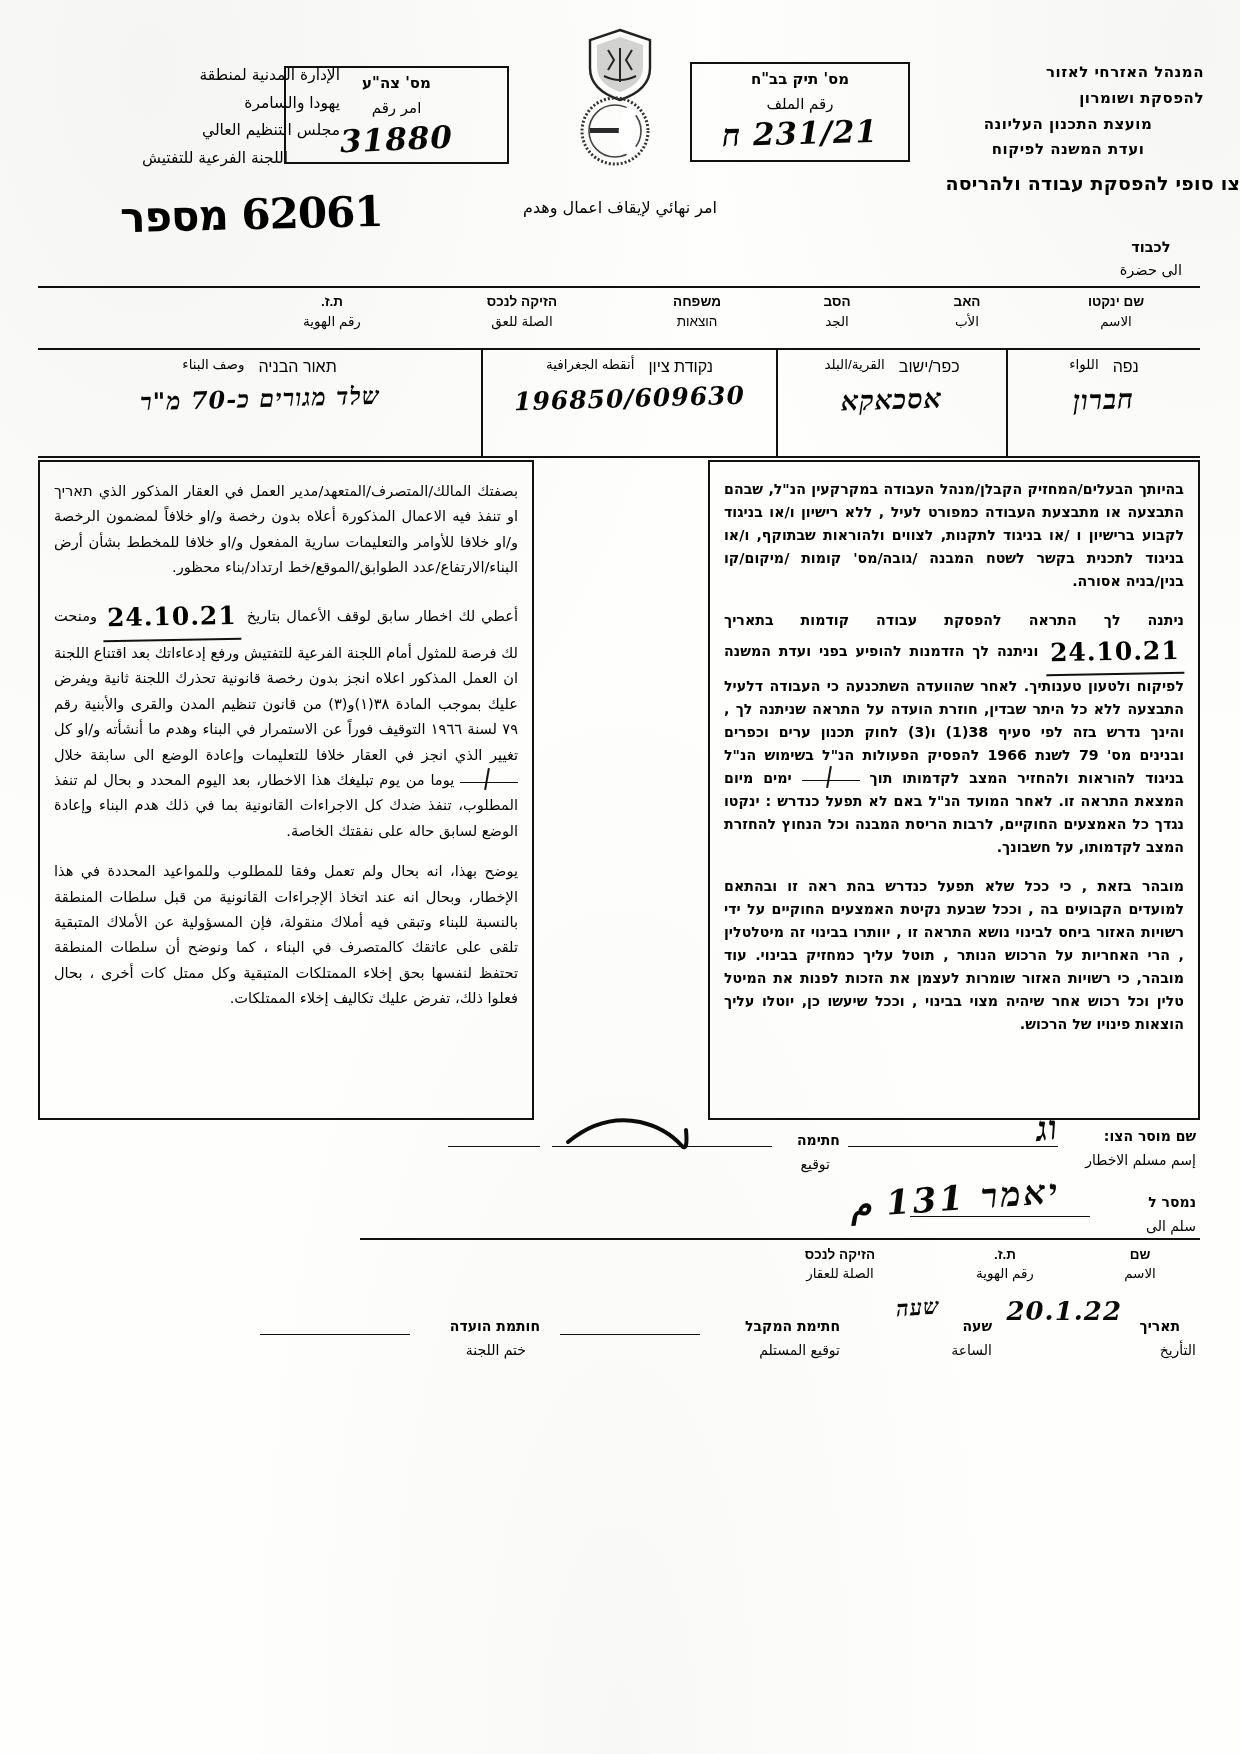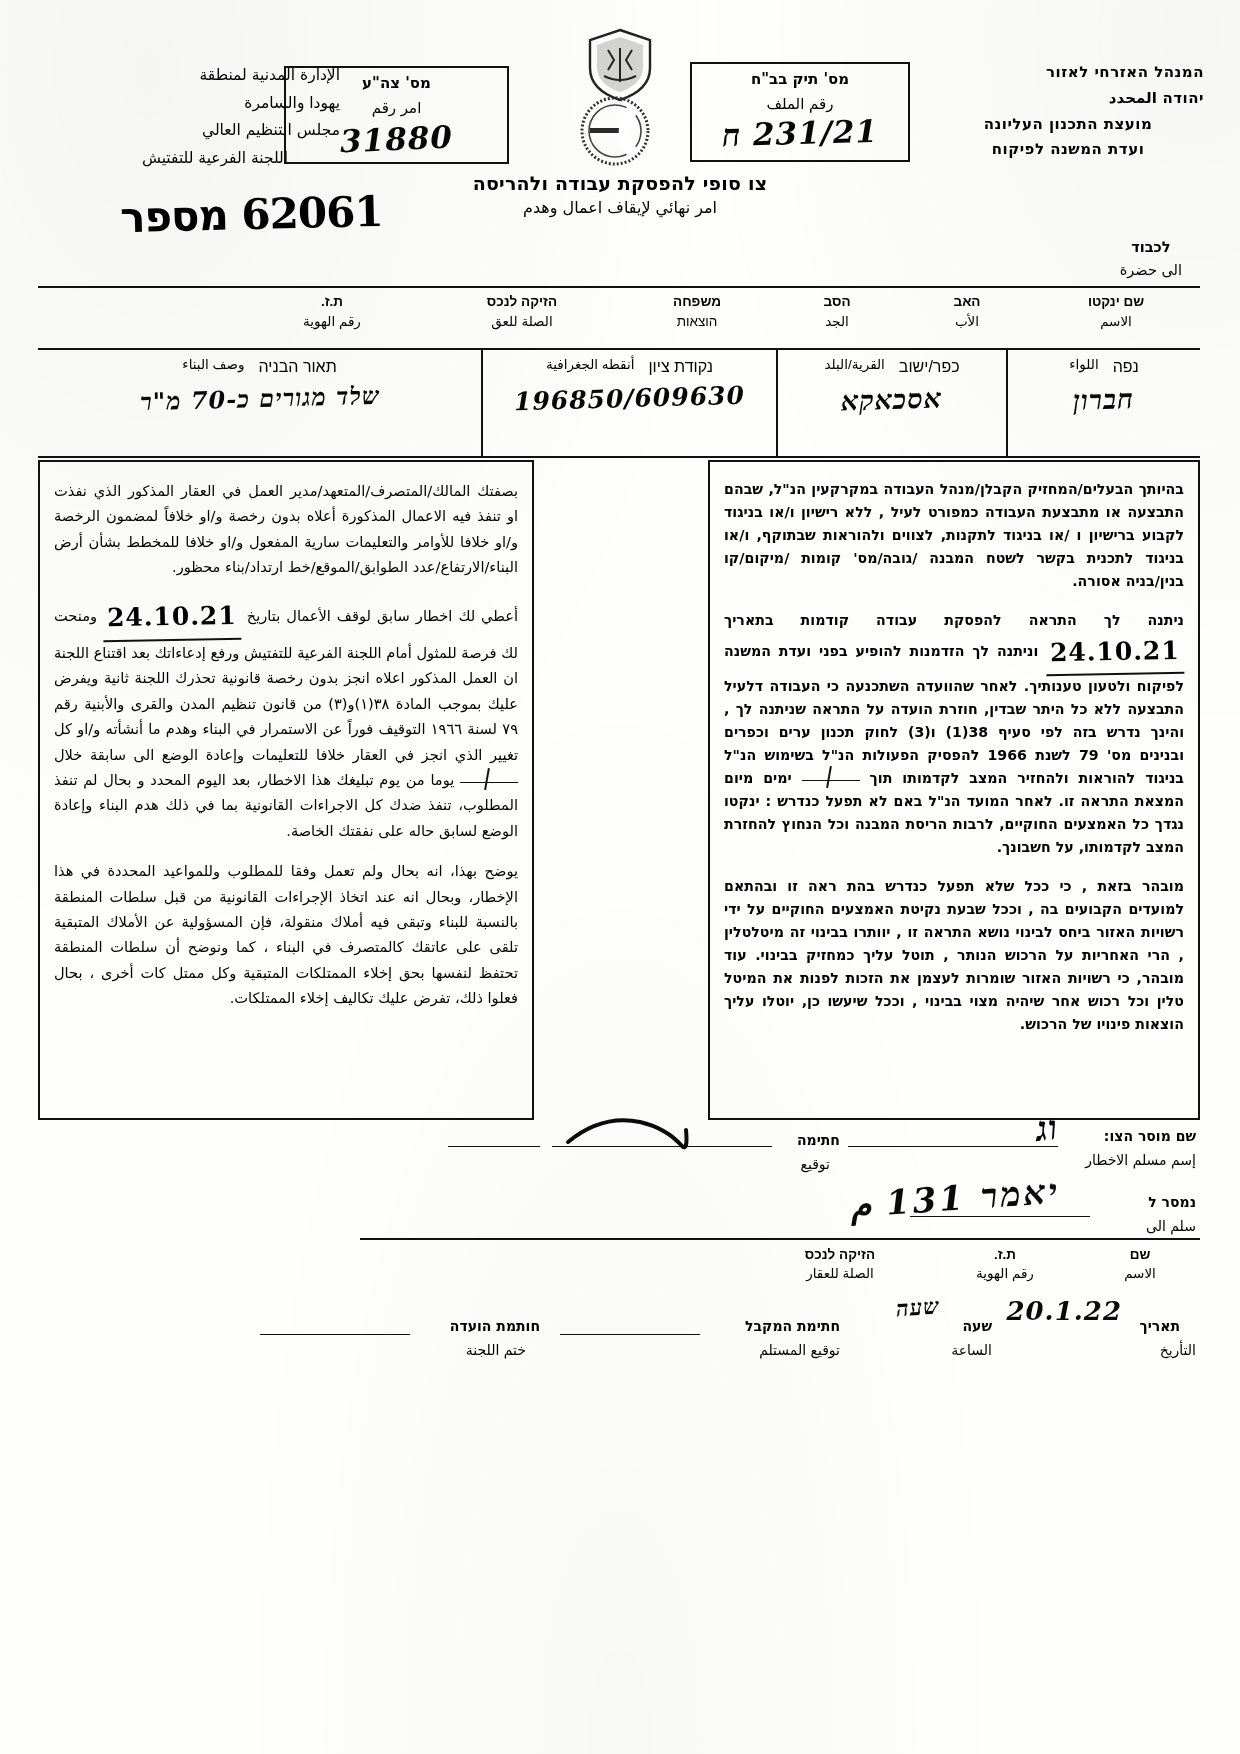--- a/index.html
+++ b/index.html
@@ -48,21 +48,21 @@
     transform:rotate(-1.6deg);
   }
   #box-file .hand{font-size:31px;margin-top:2px;}
   #box-order .hand{font-size:31px;margin-top:4px;transform:rotate(-2.4deg);}
 
   
   #emblem{top:28px;left:50%;margin-left:-36px;width:72px;height:74px;}
   #stamp{top:92px;left:50%;margin-left:-44px;width:78px;height:78px;}
 
   
-  #title-heb{top:172px;left:0;right:0;text-align:center;font-size:19px;font-weight:bold;letter-spacing:.2px;}
+  #title-heb{top:172px;left:0;right:0;text-align:right;font-size:19px;font-weight:bold;letter-spacing:.2px;}
   #title-arb{top:198px;left:0;right:0;text-align:center;font-size:16px;}
   #bignum{top:190px;left:120px;font-size:42px;font-weight:bold;letter-spacing:-1px;
           font-family:"DejaVu Serif","Liberation Serif",serif;transform:rotate(-1.4deg);}
 
   
   #addr{top:236px;right:58px;text-align:right;line-height:1.6;}
   #addr .l1{font-size:14.5px;font-weight:bold;text-align:center;}
   #addr .l2{font-size:14.5px;}
 
   
@@ -118,21 +118,21 @@
   #footer{position:absolute;left:0;right:0;top:1448px;text-align:center;}
   #footer .row{font-size:15px;font-weight:bold;display:inline-block;direction:rtl;}
 </style>
 </head>
 <body>
 
 <div class="page">
 
   <div class="abs" id="hdr-right">
     <div class="ln heb sp">המנהל האזרחי לאזור</div>
-    <div class="ln heb sp">יהודה        المحدد</div>
+    <div class="ln heb sp">להפסקת        ושומרון</div>
     <div class="ln heb">מועצת התכנון העליונה</div>
     <div class="ln heb">ועדת המשנה  לפיקוח</div>
   </div>
 
   <div class="abs" id="hdr-left">
     <div class="ln arb">الإدارة  المدنية  لمنطقة</div>
     <div class="ln arb">يهودا         والسامرة</div>
     <div class="ln arb">مجلس  التنظيم  العالي</div>
     <div class="ln arb one">اللجنة الفرعية للتفتيش</div>
   </div>
@@ -265,21 +265,21 @@
       <span>ניתנה לך התראה להפסקת עבודה קודמות בתאריך</span>
       <span class="inkdate">24.10.21</span>
       <span>וניתנה לך הזדמנות להופיע בפני ועדת המשנה לפיקוח ולטעון טענותיך. לאחר שהוועדה השתכנעה כי העבודה דלעיל התבצעה ללא כל היתר שבדין, חוזרת הועדה על התראה שניתנה לך , והינך נדרש בזה לפי סעיף 38(1)  ו(3) לחוק תכנון ערים וכפרים ובנינים מס' 79 לשנת 1966 להפסיק הפעולות הנ"ל בשימוש הנ"ל  בניגוד להוראות ולהחזיר המצב לקדמותו תוך</span>
       <span class="crossmark"></span>
       <span>ימים מיום המצאת התראה זו. לאחר המועד הנ"ל באם לא תפעל כנדרש : ינקטו נגדך כל האמצעים החוקיים, לרבות הריסת המבנה וכל הנחוץ להחזרת המצב לקדמותו, על חשבונך.</span>
     </p>
     <p>מובהר בזאת , כי ככל שלא תפעל כנדרש בהת    ראה זו ובהתאם למועדים הקבועים בה , וככל שבעת נקיטת האמצעים החוקיים על ידי רשויות האזור ביחס לבינוי נושא התראה זו , יוותרו בבינוי זה מיטלטלין  ,  הרי האחריות על הרכוש הנותר  ,   תוטל עליך כמחזיק בבינוי. עוד מובהר, כי רשויות האזור שומרות לעצמן את הזכות לפנות את המיטל טלין וכל רכוש אחר שיהיה מצוי בבינוי , וככל שיעשו כן, יוטלו עליך הוצאות פינויו של הרכוש.</p>
   </div>
 
   <div class="bodybox arb" id="body-arb">
-    <p>بصفتك المالك/المتصرف/المتعهد/مدير العمل في العقار المذكور الذي نفذت او تنفذ فيه الاعمال المذكورة أعلاه بدون رخصة و/او خلافاً لمضمون الرخصة و/او خلافا للأوامر والتعليمات سارية المفعول و/او خلافا للمخطط بشأن أرض البناء/الارتفاع/عدد الطوابق/الموقع/خط ارتداد/بناء محظور.</p>
+    <p>بصفتك المالك/المتصرف/المتعهد/مدير العمل في العقار المذكور الذي תאריך او تنفذ فيه الاعمال المذكورة أعلاه بدون رخصة و/او خلافاً لمضمون الرخصة و/او خلافا للأوامر والتعليمات سارية المفعول و/او خلافا للمخطط بشأن أرض البناء/الارتفاع/عدد الطوابق/الموقع/خط ارتداد/بناء محظور.</p>
     <p>
       <span>أعطي لك اخطار سابق لوقف الأعمال بتاريخ</span>
       <span class="inkdate">24.10.21</span>
       <span>ومنحت لك فرصة للمثول أمام اللجنة الفرعية للتفتيش ورفع إدعاءاتك بعد اقتناع اللجنة ان العمل المذكور اعلاه انجز بدون رخصة قانونية تحذرك اللجنة ثانية ويفرض عليك بموجب المادة ٣٨(١)و(٣) من قانون تنظيم المدن والقرى والأبنية رقم ٧٩ لسنة ١٩٦٦ التوقيف فوراً عن الاستمرار في البناء وهدم ما أنشأته و/او كل تغيير الذي انجز في العقار خلافا للتعليمات وإعادة الوضع الى سابقة خلال</span>
       <span class="crossmark"></span>
       <span>يوما من يوم تبليغك هذا الاخطار، بعد اليوم المحدد و بحال لم تنفذ المطلوب، تنفذ ضدك كل الاجراءات القانونية بما في ذلك هدم البناء وإعادة الوضع لسابق حاله على نفقتك الخاصة.</span>
     </p>
     <p>يوضح بهذا، انه بحال ولم تعمل وفقا  للمطلوب وللمواعيد المحددة في هذا الإخطار، وبحال انه عند اتخاذ الإجراءات القانونية من قبل سلطات المنطقة بالنسبة للبناء وتبقى فيه أملاك منقولة، فإن المسؤولية عن الأملاك المتبقية تلقى على عاتقك كالمتصرف في البناء  ، كما ونوضح أن سلطات المنطقة تحتفظ لنفسها بحق إخلاء الممتلكات المتبقية وكل ممتل  كات أخرى ، بحال فعلوا ذلك، تفرض عليك تكاليف إخلاء الممتلكات.</p>
   </div>
 

